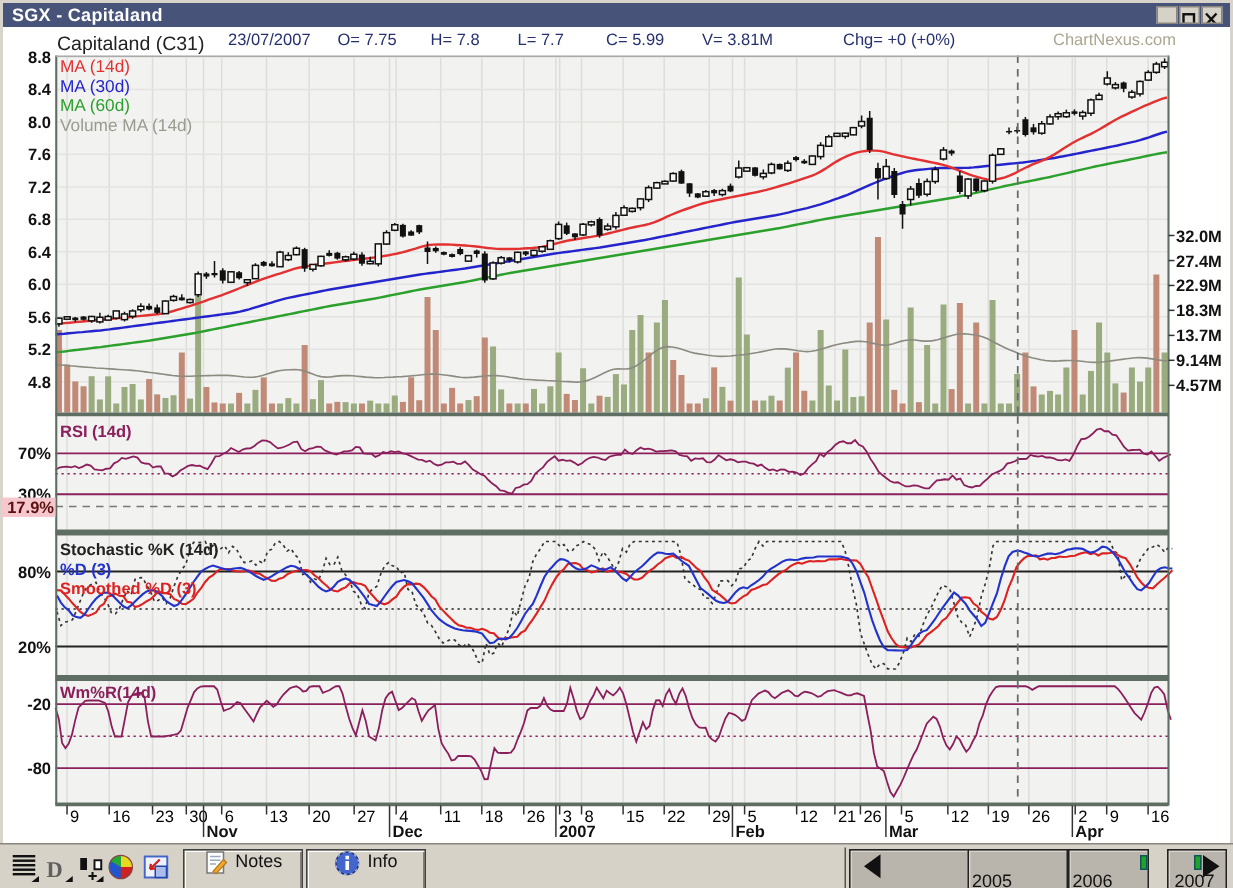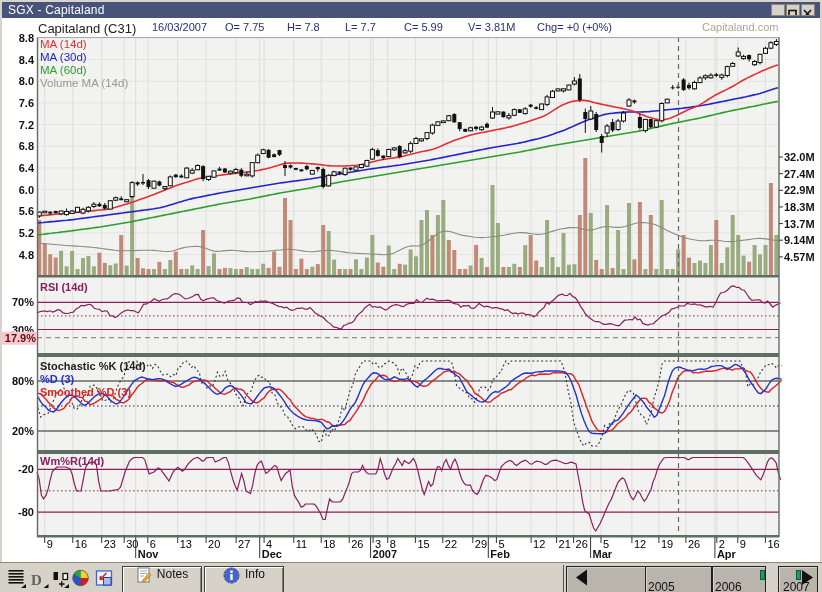--- a/index.html
+++ b/index.html
@@ -1,18 +1,18 @@
 <!DOCTYPE html>
 <html><head><meta charset="utf-8"><style>
 *{margin:0;padding:0;box-sizing:border-box}
 body{width:822px;height:592px;overflow:hidden;font-family:"Liberation Sans",sans-serif;background:#fff;position:relative}
 #win{position:absolute;left:0;top:0;width:822px;height:592px;background:#fff;
   border-left:2px solid #d8d4cc;border-right:2px solid #d8d4cc;border-top:2px solid #d8d4cc}
 #titlebar{position:absolute;left:2px;top:2px;width:818px;height:16px;background:#475379}
-#title{position:absolute;left:6px;top:1px;color:#fff;font-size:12px;font-weight:normal;letter-spacing:0.2px}
+#title{position:absolute;left:6px;top:1px;color:#fff;font-size:12px;font-weight:bold;letter-spacing:0.2px}
 .wbtn{position:absolute;top:2px;width:14px;height:12px;background:#d6d2c8;border:1px solid #8a867e;overflow:hidden}
 #chartsvg{position:absolute;left:0;top:0}
 #infobar{position:absolute;left:2px;top:18px;width:690px;height:19px;background:#fff;font-size:11px;color:#26306e}
 #infobar span{position:absolute;top:3px;white-space:pre}
 #toolbar{position:absolute;left:0px;top:562px;width:822px;height:30px;background:#d6d2c8;border-top:1px solid #8a867e}
 #tlsep{position:absolute;left:563px;top:2px;width:1px;height:28px;background:#555}
 .btn{position:absolute;top:3px;height:40px;background:#d6d2c8;border:1px solid #404040;
   box-shadow:inset 1px 1px 0 #ffffff, inset -1px -1px 0 #848078;font-size:12px;color:#111;
   display:flex;justify-content:center;gap:5px}
 #timeline{position:absolute;left:566px;top:3px;height:27px}
@@ -29,28 +29,28 @@
       </svg></div>
  <div class="wbtn" style="left:784px"><svg width="12" height="10">
         <rect x="2" y="1.5" width="7" height="6.5" fill="none" stroke="#111" stroke-width="1.6"></rect>
       </svg></div>
  <div class="wbtn" style="left:799px"><svg width="12" height="10">
         <path d="M2 1 L9 8.5 M9 1 L2 8.5" stroke="#111" stroke-width="1.6"></path>
       </svg></div>
 </div>
 <div id="infobar">
   <span style="left:36px;font-size:13px;color:#222">Capitaland (C31)</span>
-  <span style="left:150px">16/03/2007</span>
+  <span style="left:150px">23/07/2007</span>
   <span style="left:223px">O= 7.75</span>
   <span style="left:285px">H= 7.8</span>
   <span style="left:343px">L= 7.7</span>
   <span style="left:402px">C= 5.99</span>
   <span style="left:466px">V= 3.81M</span>
-  <span style="left:535px">Chg= +0 (+0%)</span>
-  <span style="left:700px;color:#aba690">Capitaland.com</span>
+  <span style="left:560px">Chg= +0 (+0%)</span>
+  <span style="left:700px;color:#aba690">ChartNexus.com</span>
 </div>
 <div id="chartsvg"><svg width="822" height="592" viewBox="0 0 822 592" font-family="Liberation Sans, sans-serif">
 <rect x="37.0" y="37.0" width="742.0" height="238.0" fill="#f2f2f0"></rect>
 <rect x="37.0" y="277.5" width="742.0" height="75.5" fill="#f2f2f0"></rect>
 <rect x="37.0" y="357.0" width="742.0" height="93.0" fill="#f2f2f0"></rect>
 <rect x="37.0" y="454.0" width="742.0" height="81.0" fill="#f2f2f0"></rect>
 <line x1="44.7" y1="37.0" x2="44.7" y2="275.0" stroke="#dddddb" stroke-width="1"></line>
 <line x1="44.7" y1="277.5" x2="44.7" y2="353.0" stroke="#dddddb" stroke-width="1"></line>
 <line x1="44.7" y1="357.0" x2="44.7" y2="450.0" stroke="#dddddb" stroke-width="1"></line>
 <line x1="44.7" y1="454.0" x2="44.7" y2="535.0" stroke="#dddddb" stroke-width="1"></line>

